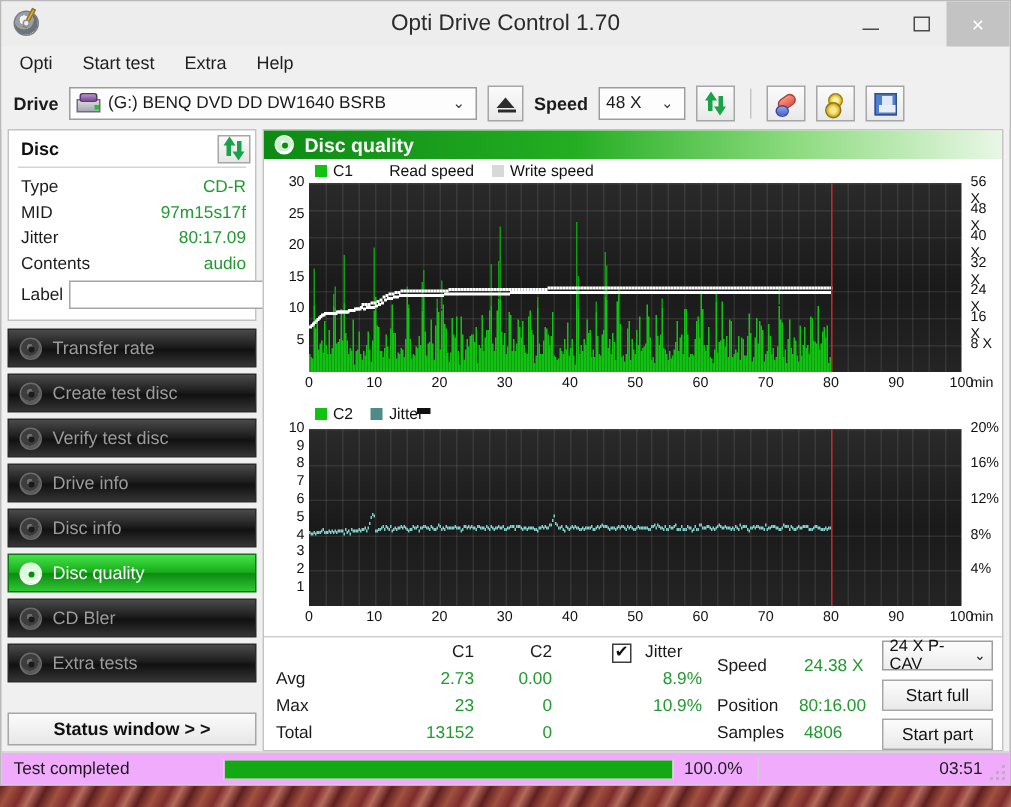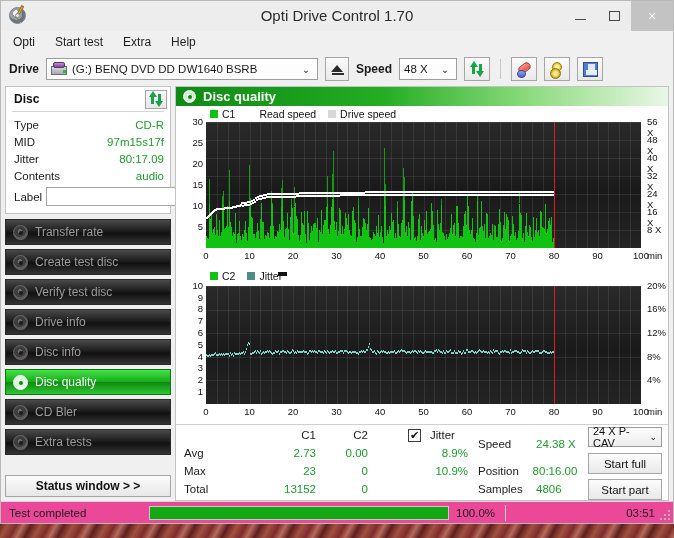--- a/index.html
+++ b/index.html
@@ -231,21 +231,21 @@
     font-size: 11px; padding-left: 4px; color:#111;
   }
   #speed-sel .chev{ margin-left:auto; padding-right:4px; font-size:9px;}
   .act-btn {
     position:absolute; width: 74px; height: 21px; border:1px solid #a6a6a6;
     background: linear-gradient(#fcfcfc,#e9e9e9); display:flex;align-items:center;justify-content:center;
     font-size: 11.5px; color:#111;
   }
   
   #statusbar {
-    height: 22px; flex:none; display:flex; align-items:center; background:#ec4899;
+    height: 22px; flex:none; display:flex; align-items:center; background:#f0abfc;
     border-top: 1px solid #d6d6d6; font-size: 11.5px; color:#1b1b1b; padding: 0 4px;
   }
   #status-text { width: 144px; padding-left: 4px; }
   #progress-outer { width: 300px; height: 14px; background:#ffffff; border:1px solid #c8c8c8; position:relative; }
   #progress-fill { position:absolute; left:0; top:0; bottom:0; background:#14a814; }
   #progress-pct { width: 54px; text-align:left; padding-left:7px; }
   #status-sep { width:1px; height:16px; background:#cfcfcf; margin: 0 2px; }
   #elapsed { margin-left:auto; padding-right: 14px; }
   #grip { position:absolute; right:3px; bottom:3px; width:10px; height:10px; }
   #grip i { position:absolute; width:2px;height:2px;background:#b4b4b4; }
@@ -425,21 +425,21 @@
       <div id="charts">
         <div class="chart-block" id="chart1" style="height:168px;">
             <div class="chart-legend" style="left: 32px; top: 0px;">
               <span class="sw" style="background: rgb(17, 195, 17);"></span>
               <span>C1</span>
               <span style="width: 4px;"></span>
               <span class="sw" style="background: rgb(255, 255, 255);"></span>
               <span>Read speed</span>
               <span style="width: 4px;"></span>
               <span class="sw" style="background: rgb(216, 216, 216);"></span>
-              <span>Drive speed</span>
+              <span>Write speed</span>
             </div>
             <div class="plot" style="left: 28px; top: 14px; width: 435px; height: 126px;">
               <div class="vgrid" style="left: 11px;"></div>
               <div class="vgrid" style="left: 22px;"></div>
               <div class="vgrid" style="left: 33px;"></div>
               <div class="vgrid" style="left: 44px;"></div>
               <div class="vgrid" style="left: 54px;"></div>
               <div class="vgrid" style="left: 65px;"></div>
               <div class="vgrid" style="left: 76px;"></div>
               <div class="vgrid" style="left: 87px;"></div>

